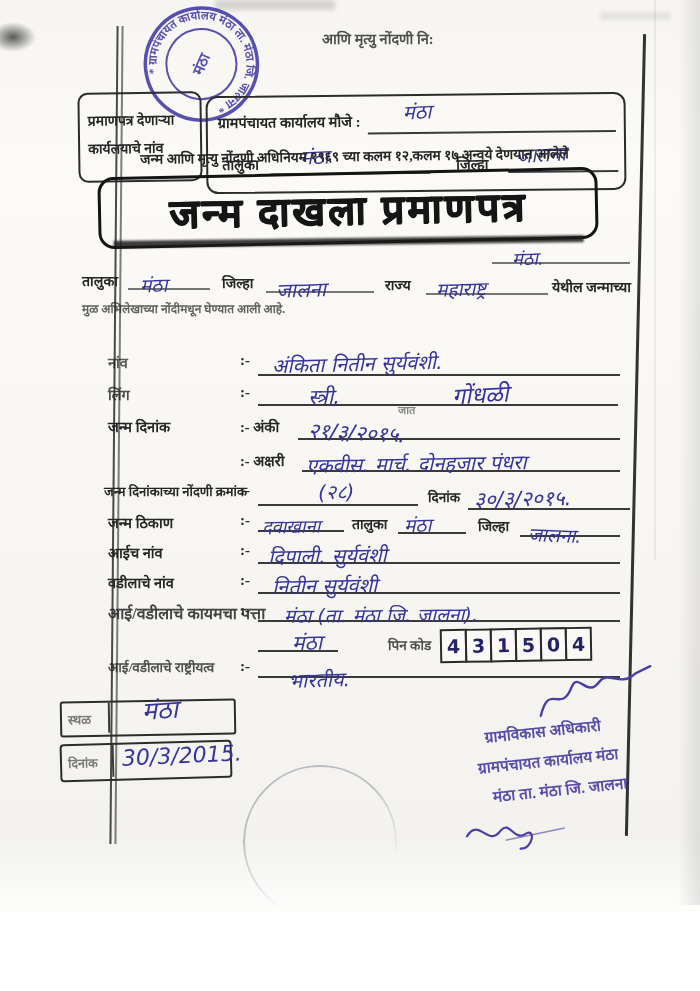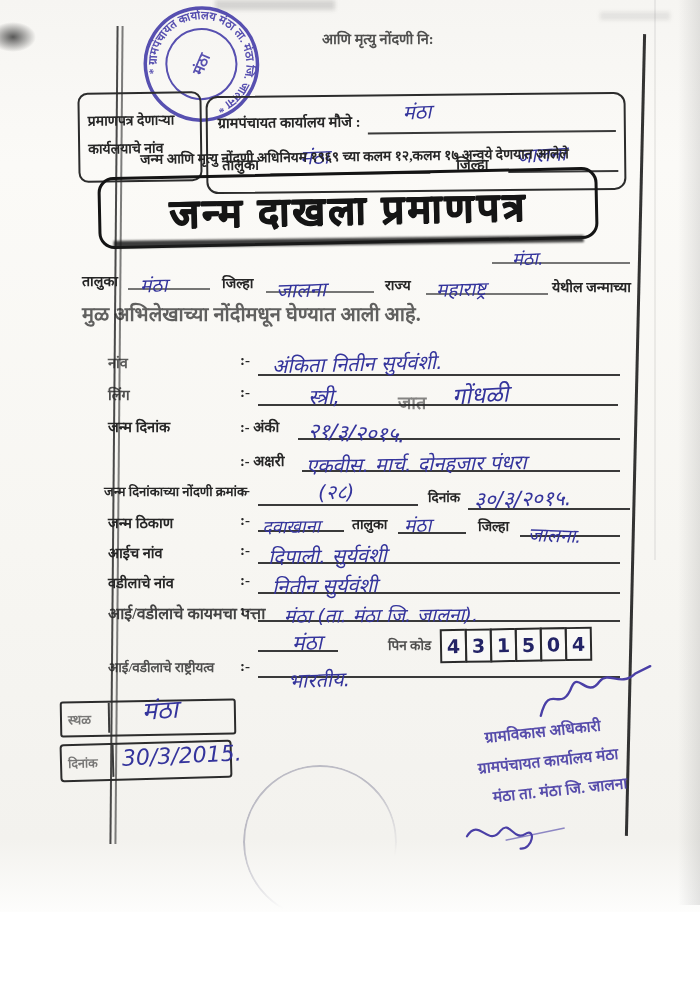--- a/index.html
+++ b/index.html
@@ -102,32 +102,32 @@
   <div class="p" style="left:82px;top:271px;font-size:14.2px;">तालुका</div>
   <div class="rule soft" style="left:128px;top:288px;width:82px;"></div>
   <div class="hw" style="left:140px;top:272px;font-size:19px;transform:rotate(-2deg);">मंठा</div>
   <div class="p" style="left:222px;top:273px;font-size:14.2px;">जिल्हा</div>
   <div class="rule soft" style="left:266px;top:291px;width:108px;"></div>
   <div class="hw" style="left:276px;top:276px;font-size:20px;transform:rotate(-2deg);">जालना</div>
   <div class="p" style="left:385px;top:275px;font-size:14.2px;">राज्य</div>
   <div class="rule soft" style="left:426px;top:293px;width:122px;"></div>
   <div class="hw" style="left:436px;top:276px;font-size:19px;transform:rotate(-2deg);">महाराष्ट्र</div>
   <div class="p" style="left:552px;top:277px;font-size:14.2px;">येथील जन्माच्या</div>
-  <div class="p" style="left:82px;top:300px;font-size:20px;opacity:.72;">मुळ अभिलेखाच्या नोंदीमधून घेण्यात आली आहे.</div>
+  <div class="p" style="left:82px;top:300px;font-size:12px;opacity:.72;">मुळ अभिलेखाच्या नोंदीमधून घेण्यात आली आहे.</div>
 
   <div class="p" style="left:108px;top:352px;font-size:14.5px;opacity:.75;">नांव</div>
   <div class="p" style="left:240px;top:352px;font-size:15px;">:-</div>
   <div class="rule" style="left:258px;top:374px;width:362px;"></div>
   <div class="hw" style="left:272px;top:350px;font-size:20px;transform:rotate(-1.5deg);">अंकिता नितीन सुर्यवंशी.</div>
 
   <div class="p" style="left:108px;top:384px;font-size:14.5px;opacity:.8;">लिंग</div>
   <div class="p" style="left:240px;top:384px;font-size:15px;">:-</div>
   <div class="rule" style="left:258px;top:404px;width:360px;"></div>
   <div class="hw" style="left:308px;top:382px;font-size:21px;transform:rotate(-1deg);">स्त्री,</div>
-  <div class="p" style="left:398px;top:390px;font-size:18px;opacity:.55;">जात</div>
+  <div class="p" style="left:398px;top:402px;font-size:11px;opacity:.55;">जात</div>
   <div class="hw" style="left:452px;top:378px;font-size:23px;transform:rotate(-3deg);">गोंधळी</div>
 
   <div class="p" style="left:108px;top:416px;font-size:14.5px;">जन्म दिनांक</div>
   <div class="p" style="left:240px;top:416px;font-size:14.5px;">:- अंकी</div>
   <div class="rule" style="left:298px;top:438px;width:322px;"></div>
   <div class="hw" style="left:308px;top:418px;font-size:21px;transform:rotate(3deg);">२१/३/२०१५.</div>
 
   <div class="p" style="left:240px;top:450px;font-size:14.5px;">:- अक्षरी</div>
   <div class="rule" style="left:302px;top:470px;width:318px;"></div>
   <div class="hw" style="left:306px;top:450px;font-size:20px;transform:rotate(-1deg);">एकवीस. मार्च. दोनहजार पंधरा</div>

